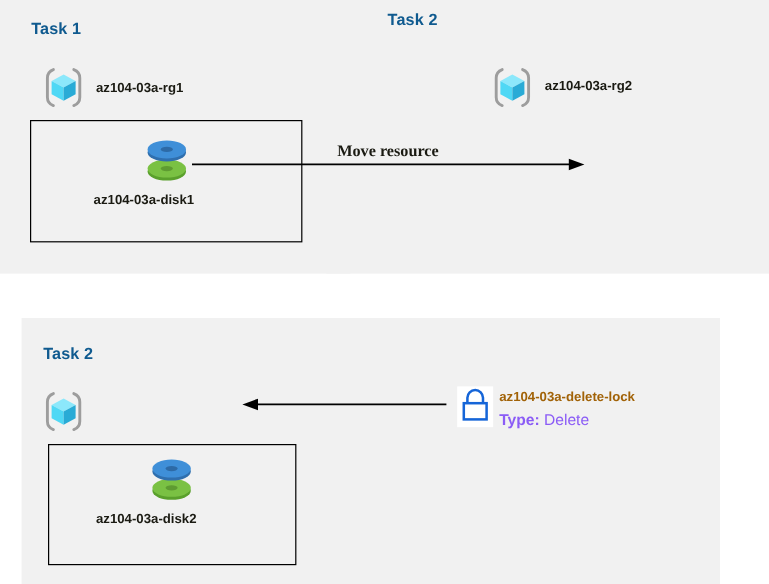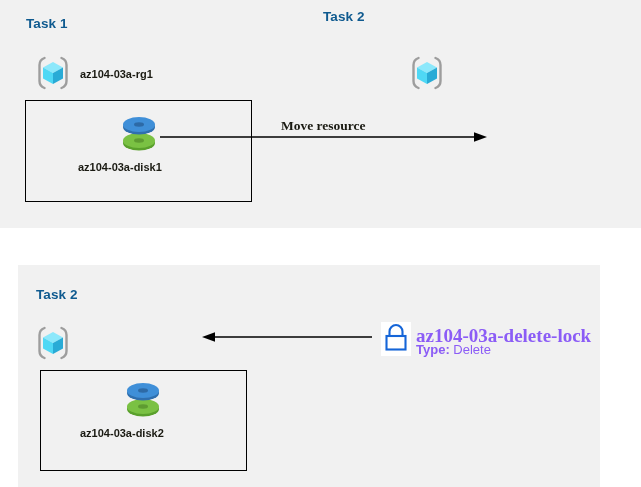--- a/index.html
+++ b/index.html
@@ -81,25 +81,24 @@
   
   .res-label {
     position: absolute;
     font-size: 11px;
     font-weight: bold;
     color: #1a1a12;
     white-space: nowrap;
   }
   .lock-label {
     position: absolute;
-    font-size: 19px;
-    font-weight: bold;
-    color: #8b5cf6;
-    white-space: nowrap;
-    font-family: Liberation Serif, serif;
+    font-size: 11px;
+    font-weight: bold;
+    color: #a16207;
+    white-space: nowrap;
   }
   .lock-type {
     position: absolute;
     font-size: 13px;
     color: #8b5cf6;
     white-space: nowrap;
   }
   .lock-type b { font-weight: bold; }
 
   .move-label {
@@ -155,20 +154,21 @@
 
     <div class="rg-icon" style="left:135px; top:53px;">
       <svg viewBox="0 0 40 40" xmlns="http://www.w3.org/2000/svg">
         <path d="M11.5 5 C7.5 6.5 6.5 8.5 6.5 12 L6.5 28 C6.5 31.5 7.5 33.5 11.5 35" fill="none" stroke="#9d9d9d" stroke-width="2.4" stroke-linecap="round"></path>
         <path d="M28.5 5 C32.5 6.5 33.5 8.5 33.5 12 L33.5 28 C33.5 31.5 32.5 33.5 28.5 35" fill="none" stroke="#9d9d9d" stroke-width="2.4" stroke-linecap="round"></path>
         <polygon points="20,9 30,14.5 20,20 10,14.5" fill="#8ce8fb"></polygon>
         <polygon points="10,14.5 20,20 20,31 10,25.5" fill="#4fd8f5"></polygon>
         <polygon points="30,14.5 20,20 20,31 30,25.5" fill="#29abd6"></polygon>
       </svg>
     </div>
+    <div class="res-label" style="left:182px; top:66px;">az104-03a-rg2</div>
 
   </div>
 
   <div class="panel" id="panel-task3">
     <div class="panel-title" id="title-task3">Task 2</div>
 
     <div class="rg-icon" style="left:15px; top:58px;">
       <svg viewBox="0 0 40 40" xmlns="http://www.w3.org/2000/svg">
         <path d="M11.5 5 C7.5 6.5 6.5 8.5 6.5 12 L6.5 28 C6.5 31.5 7.5 33.5 11.5 35" fill="none" stroke="#9d9d9d" stroke-width="2.4" stroke-linecap="round"></path>
         <path d="M28.5 5 C32.5 6.5 33.5 8.5 33.5 12 L33.5 28 C33.5 31.5 32.5 33.5 28.5 35" fill="none" stroke="#9d9d9d" stroke-width="2.4" stroke-linecap="round"></path>

